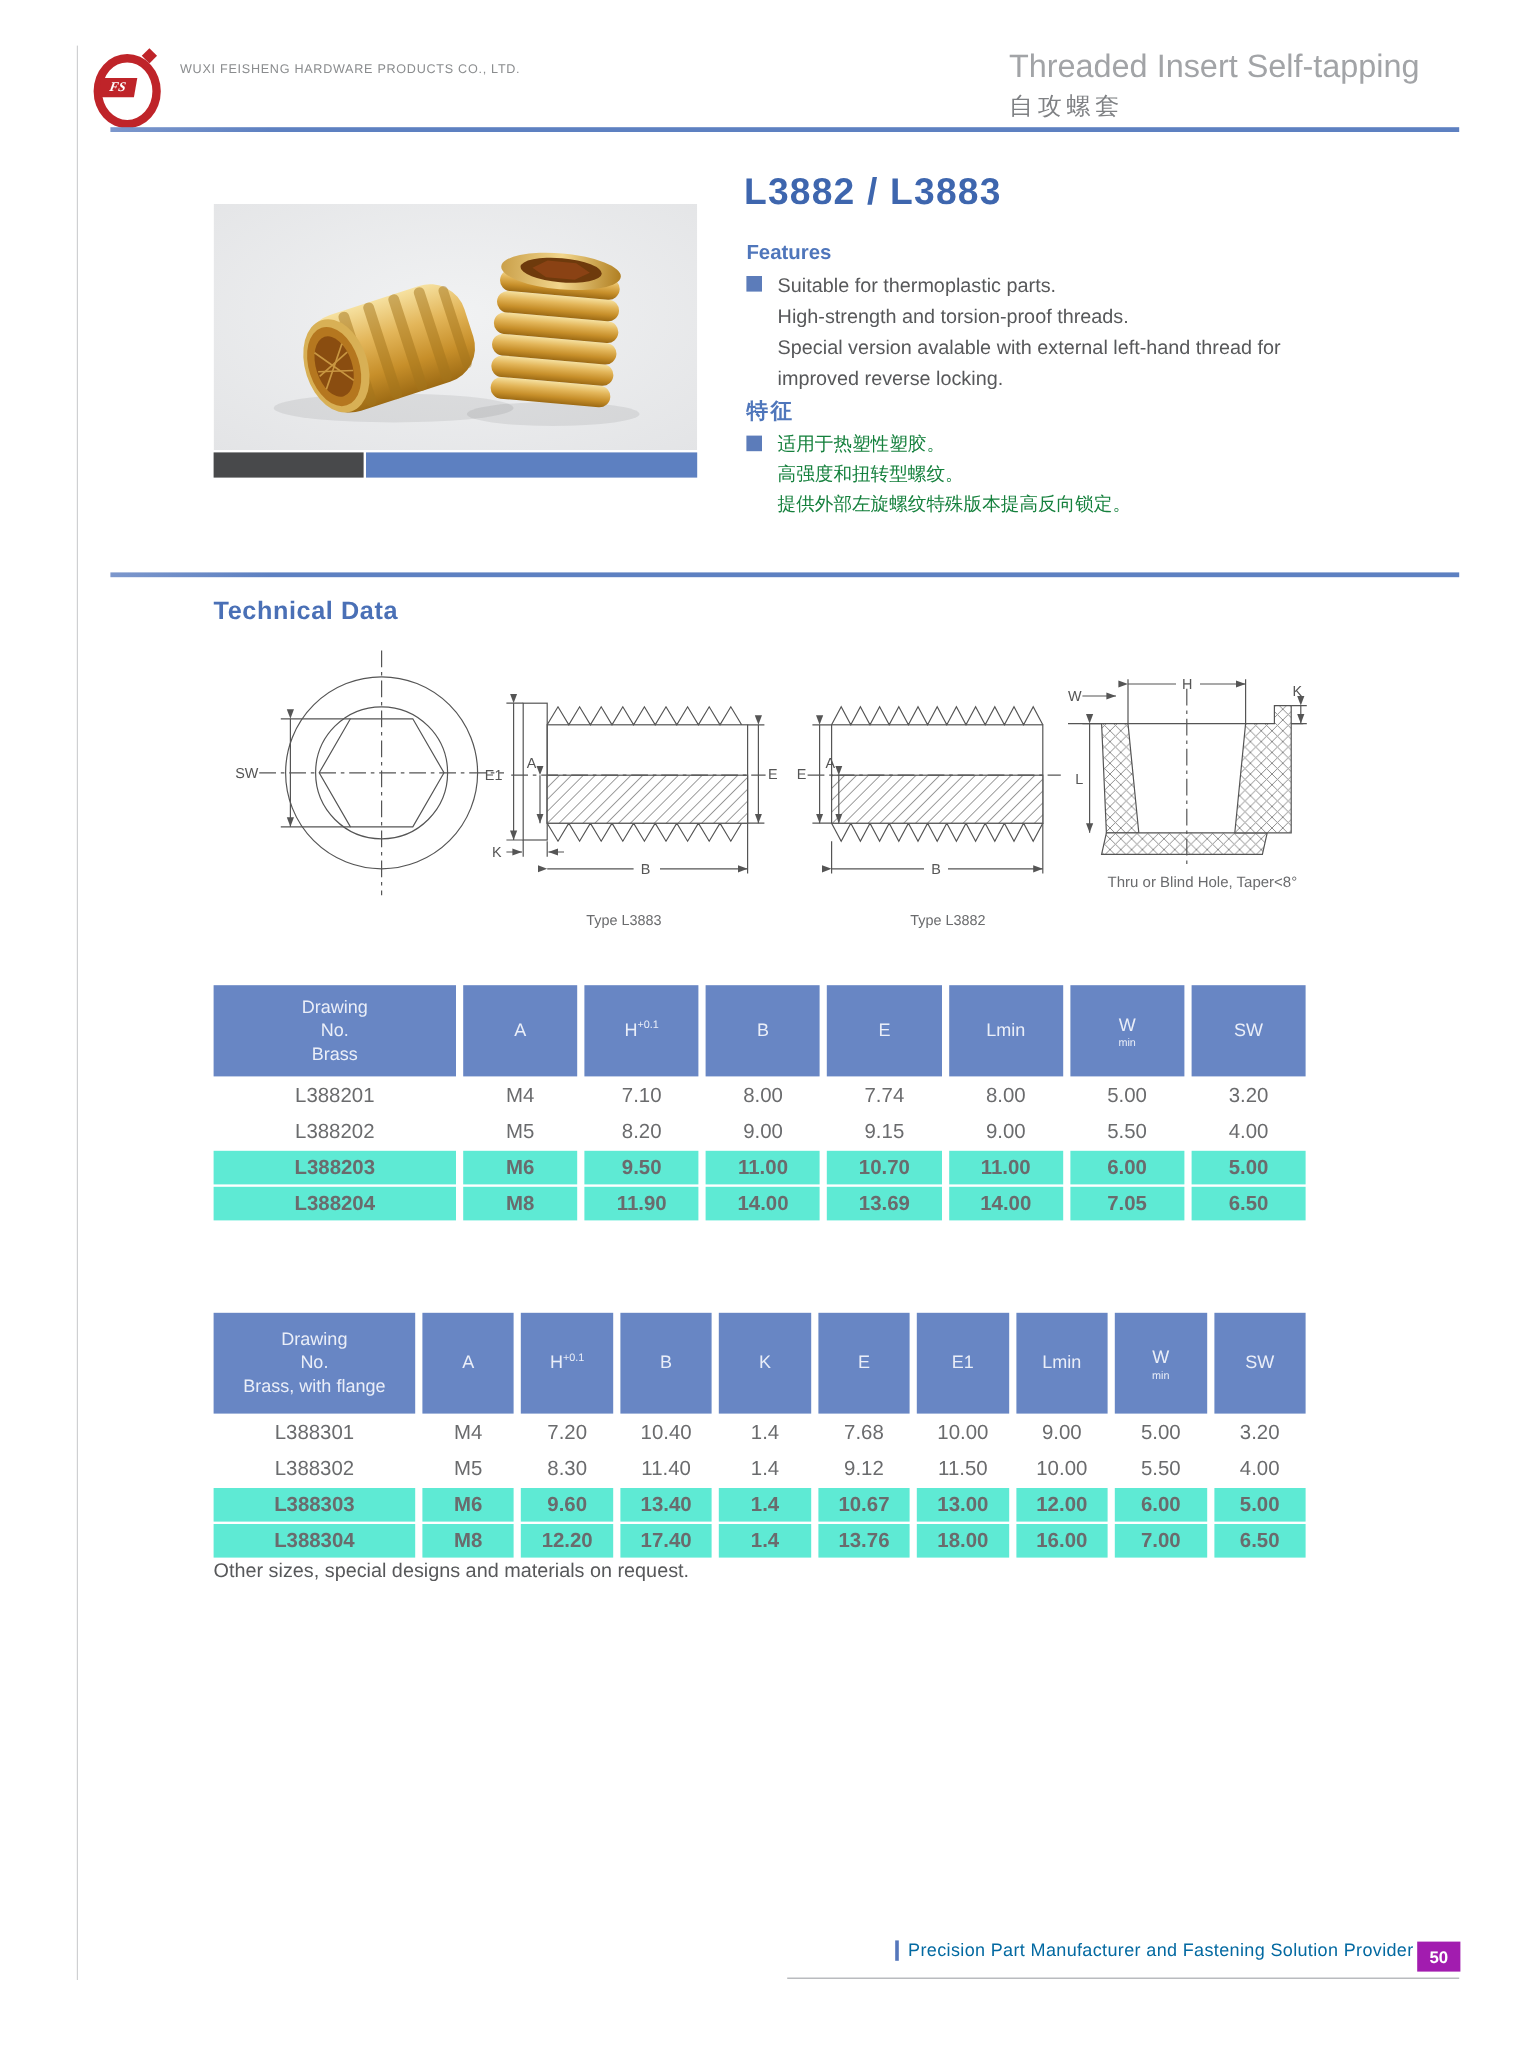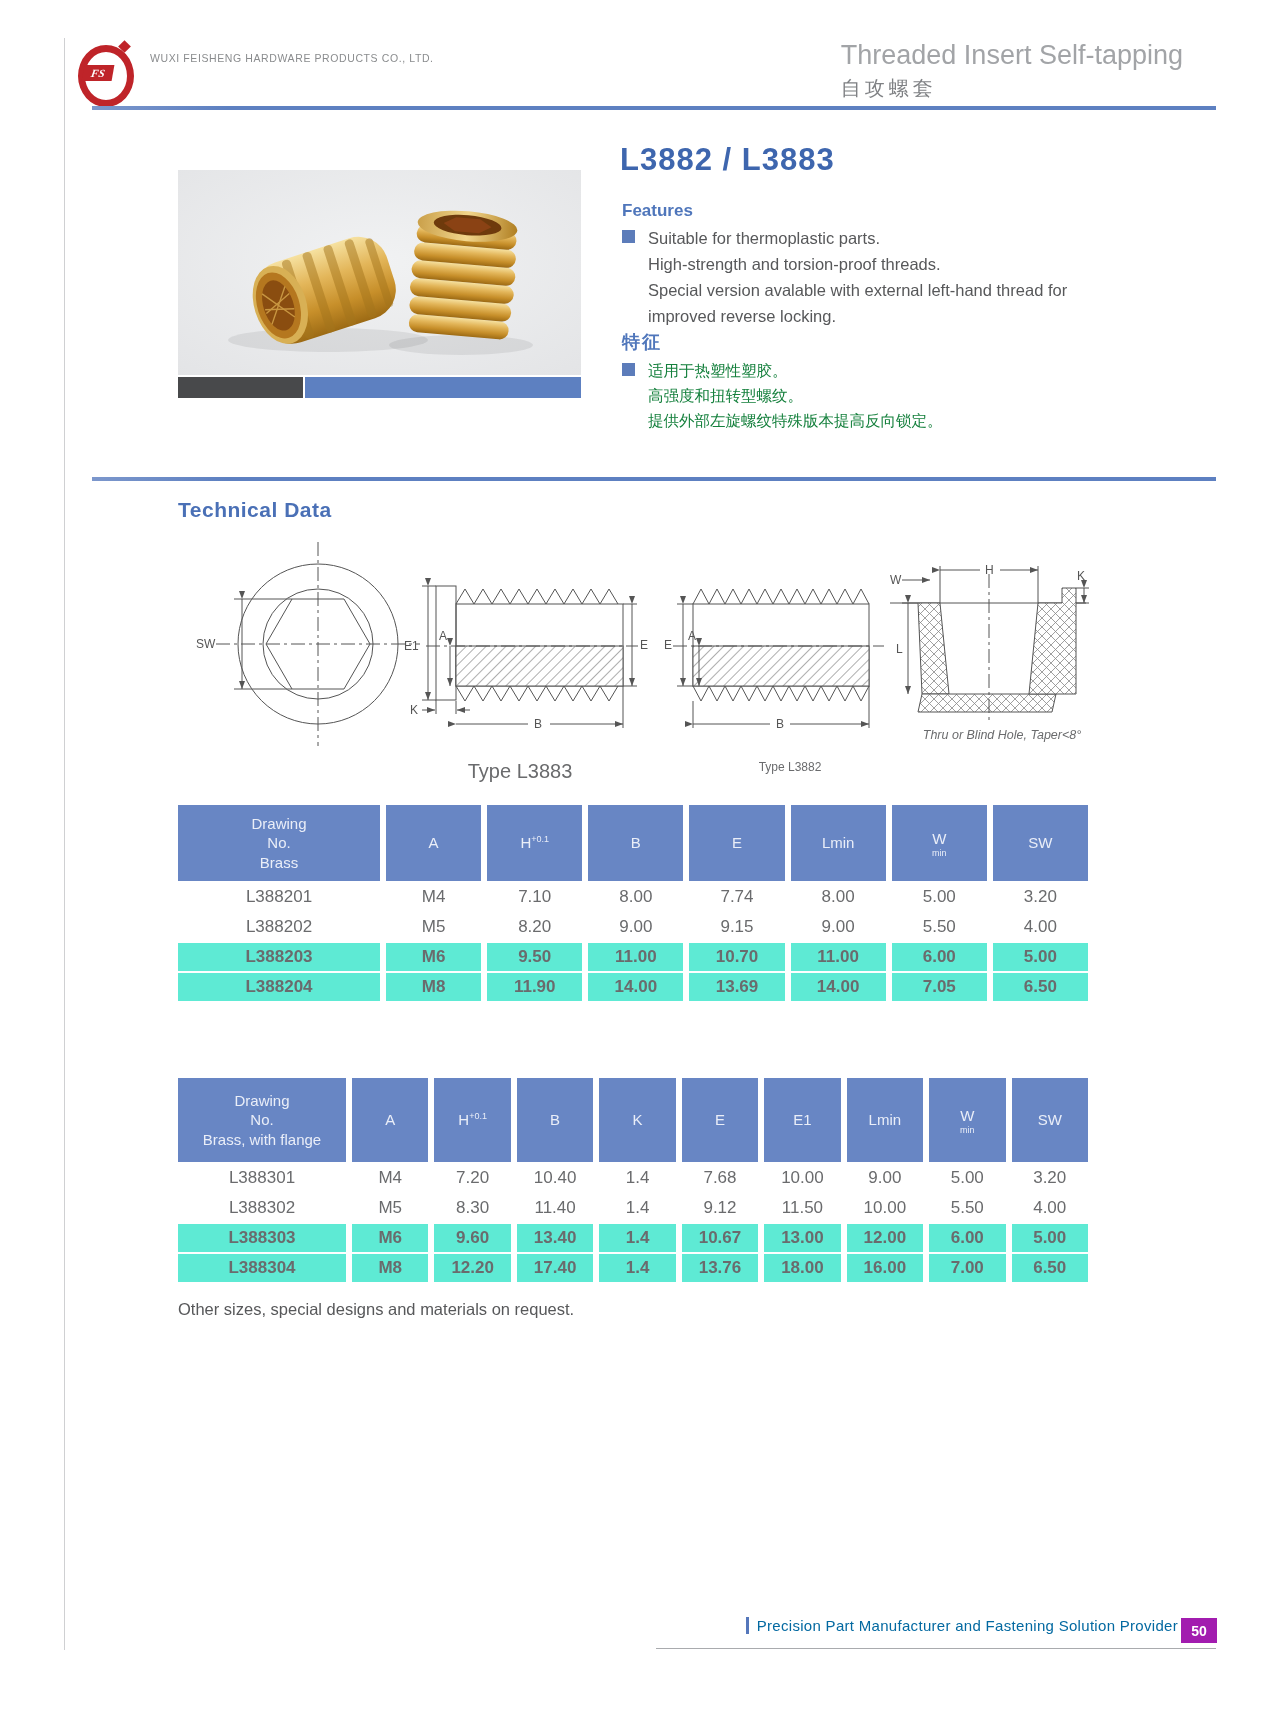--- a/index.html
+++ b/index.html
@@ -39,34 +39,34 @@
   .feat-list{left:648px;top:225px;width:462px;font-size:16.5px;line-height:26px;color:#57585a;}
   .feat-title-cn{left:622px;top:330px;font-size:18px;font-weight:bold;color:#4f76bb;letter-spacing:2px;}
   .bullet-cn{left:622px;top:363px;}
   .feat-list-cn{left:648px;top:358px;width:462px;font-size:15.5px;line-height:25px;color:#15803d;}
 
   
   .tech-title{left:178px;top:498px;font-size:21px;font-weight:bold;color:#4a70b6;letter-spacing:0.5px;}
   .dwg{left:178px;top:528px;}
   .dwg text{font-family:"Liberation Sans",sans-serif;font-size:12px;fill:#555;}
   .cap{top:760px;text-align:center;color:#6a6b6d;}
-  .cap1{left:440px;width:160px;font-size:20px;}
+  .cap1{left:440px;width:160px;font-size:12px;}
   .cap2{left:710px;width:160px;font-size:12px;}
-  .cap3{left:882px;width:240px;font-size:12.5px;top:728px;font-style:italic;}
+  .cap3{left:882px;width:240px;font-size:12.5px;top:728px;}
 
   
   .dtable{position:absolute;left:178px;width:910px;}
   .t1{top:805px;}
   .t2{top:1078px;}
   .trow{display:flex;gap:6px;margin-bottom:2px;}
   .tcell{flex:1;display:flex;flex-direction:column;align-items:center;justify-content:center;text-align:center;}
   .t1 .tcell.first{flex:0 0 202px;}
   .t2 .tcell.first{flex:0 0 168px;}
   .hcell{background:#6886c4;color:#eaeef8;font-size:15px;line-height:1.3;display:block;
-         display:flex;}
+         display:flex;margin-top:16px;}
   .t1 .hcell{height:76px;}
   .t2 .hcell{height:84px;}
   .hcell sup{font-size:9px;vertical-align:super;}
   .minsub{font-size:9px;line-height:8px;display:block;}
   .dcell{height:28px;font-size:17px;color:#6a6b6d;justify-content:center;}
   .drow.shaded .tcell{background:#5eead4;font-weight:bold;}
 
   .note{left:178px;top:1300px;font-size:16.5px;color:#57585a;}
 
   

